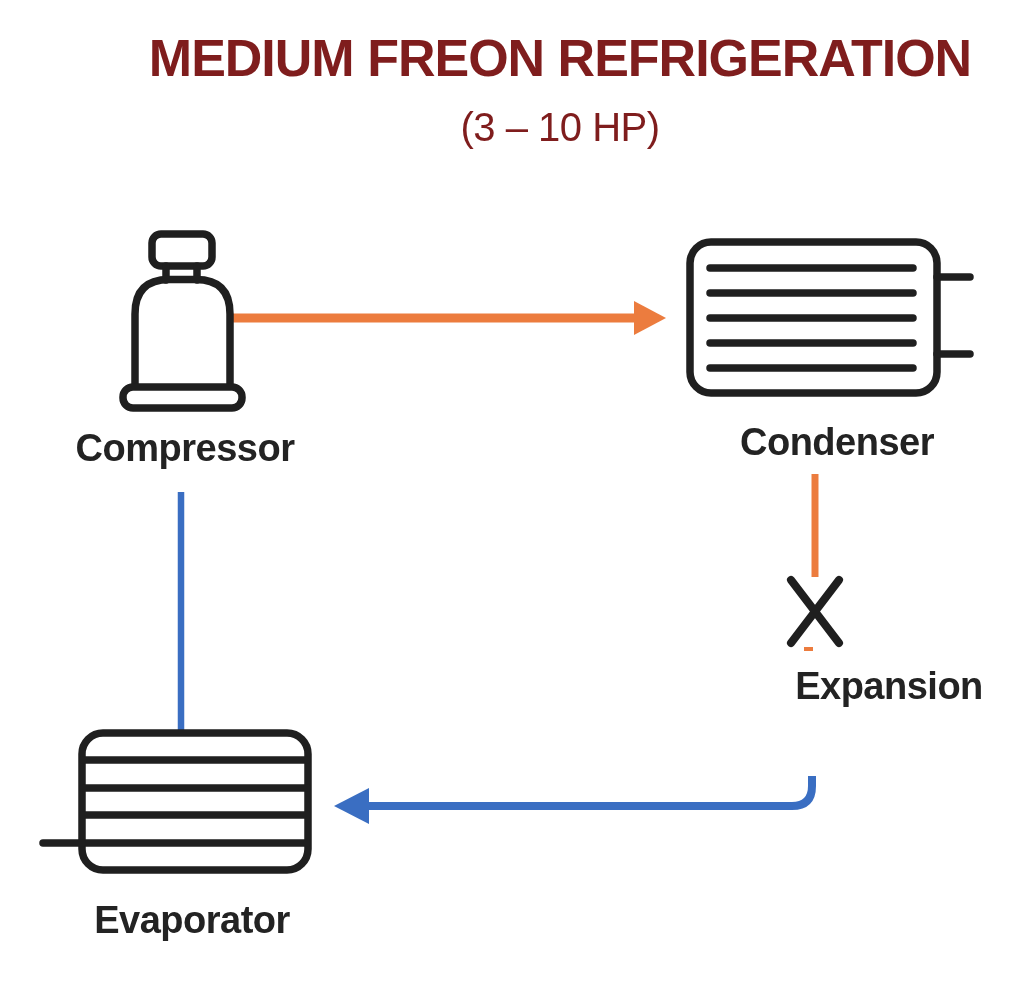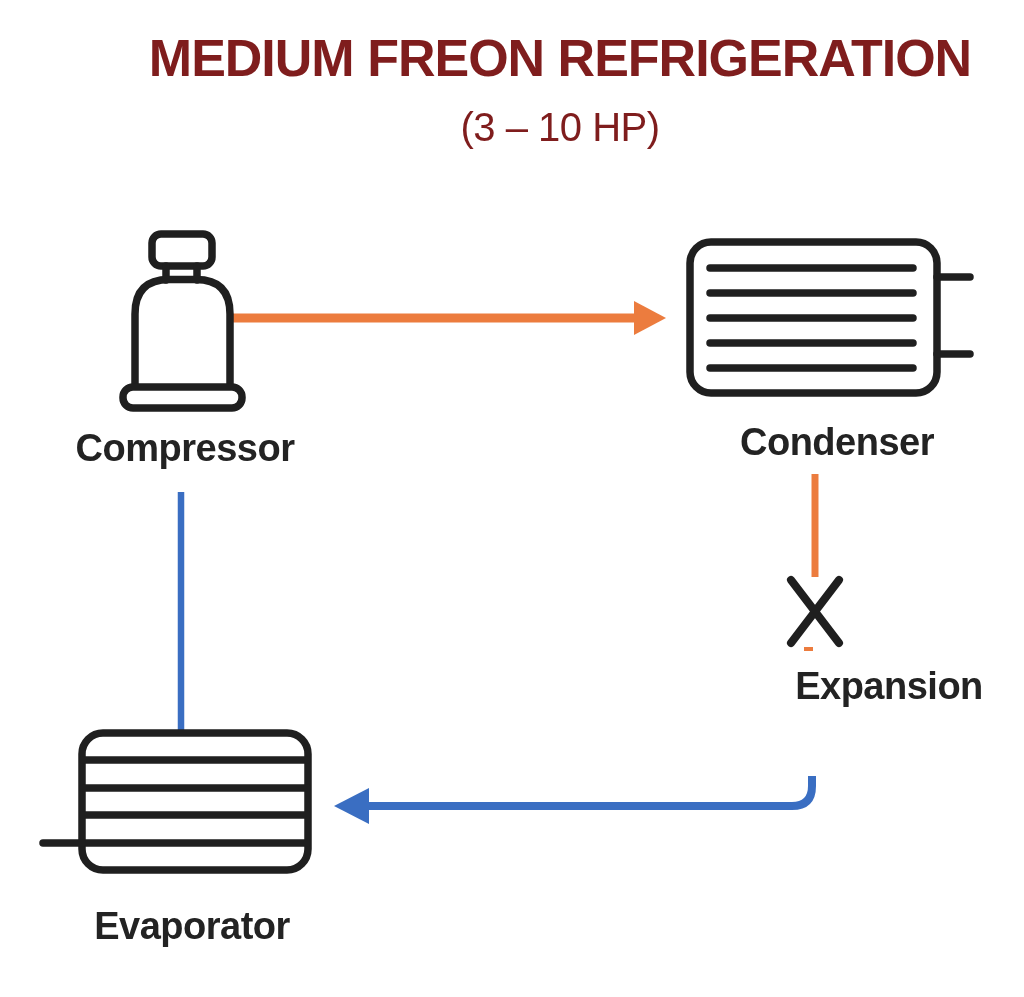--- a/index.html
+++ b/index.html
@@ -117,15 +117,15 @@
   </div>
 
   <div class="comp-label" style="left:185px; top:422px;">Compressor</div>
 
   <div class="comp-label" style="left:837px; top:416px;">Condenser</div>
 
   <div class="comp-label" style="left:873px; top:660px;margin-left:16px;">
     <div>Expansion</div>
   </div>
 
-  <div class="comp-label" style="left:192px; top:894px;margin-top:6px;">Evaporator</div>
+  <div class="comp-label" style="left:192px; top:894px;">Evaporator</div>
 
 </div>
 
 </body></html>

